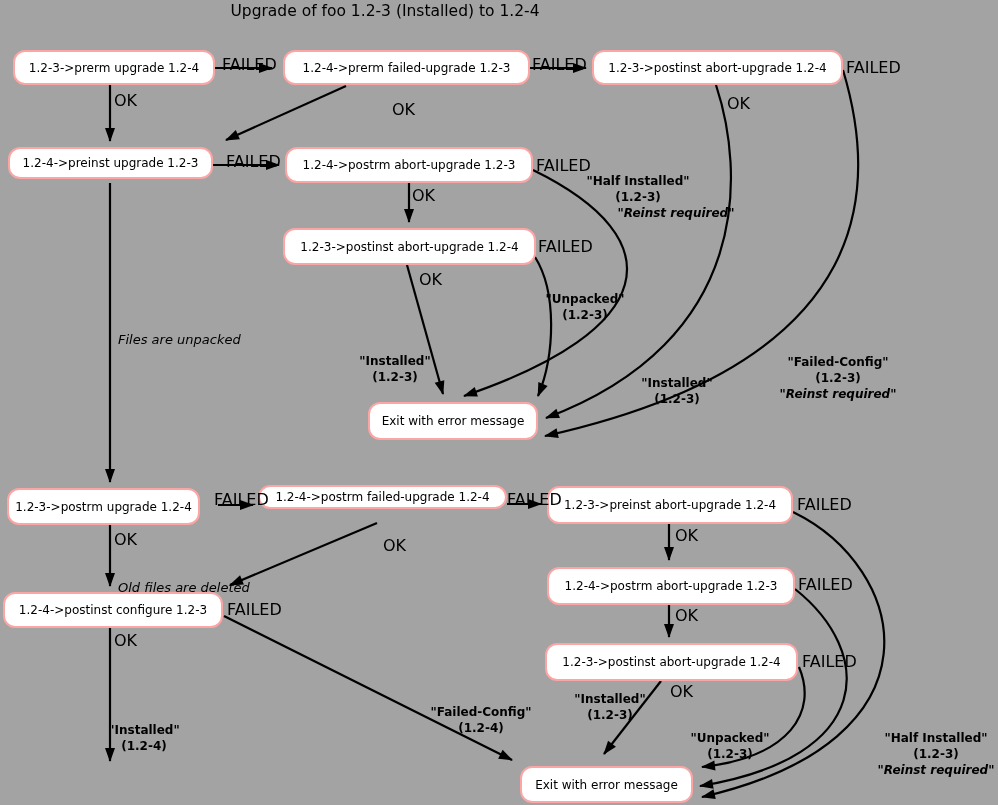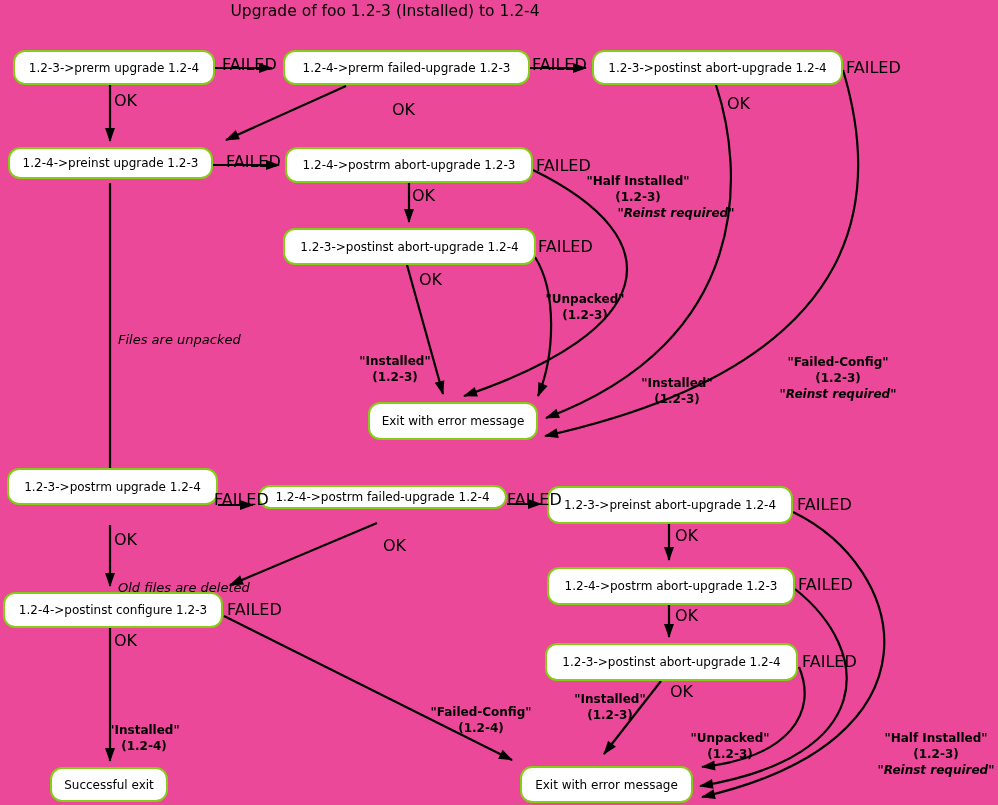--- a/index.html
+++ b/index.html
@@ -1,21 +1,21 @@
 <!DOCTYPE html>
 <html><head>
 <meta charset="utf-8">
 <style>
   html,body{margin:0;padding:0;background:#ffffff;}
-  #canvas{position:relative;width:998px;height:805px;background:#ec4899;
+  #canvas{position:relative;width:998px;height:805px;background:#a3a3a3;
           font-family:"DejaVu Sans","Liberation Sans",sans-serif;color:#000;overflow:hidden;}
   #edges{position:absolute;left:0;top:0;width:998px;height:805px;}
   .title{position:absolute;left:0;top:2px;width:770px;text-align:center;
          font-size:15.5px;color:#000;}
-  .node{position:absolute;border:2px solid #84cc16;border-radius:12px;background:#fff;
+  .node{position:absolute;border:2px solid #fca5a5;border-radius:12px;background:#fff;
         display:flex;align-items:center;justify-content:center;
         font-size:12px;white-space:nowrap;box-sizing:border-box;}
   .elabel{position:absolute;font-size:16px;white-space:nowrap;}
   .note{position:absolute;font-size:13px;font-style:italic;white-space:nowrap;}
   .state{position:absolute;display:flex;flex-direction:column;align-items:center;
          font-size:12px;font-weight:bold;line-height:16px;}
   .state span{white-space:nowrap;}
   .state .reinst{font-style:italic;}
   .shift38{position:relative;left:38px;}
 </style>
@@ -60,27 +60,26 @@
 
   <div class="title">Upgrade of foo 1.2-3 (Installed) to 1.2-4</div>
 
   <div class="node" style="left:13px;top:50px;width:202px;height:35px;">1.2-3-&gt;prerm upgrade 1.2-4</div>
   <div class="node" style="left:283px;top:50px;width:247px;height:35px;">1.2-4-&gt;prerm failed-upgrade 1.2-3</div>
   <div class="node" style="left:592px;top:50px;width:251px;height:35px;">1.2-3-&gt;postinst abort-upgrade 1.2-4</div>
   <div class="node" style="left:8px;top:147px;width:205px;height:32px;">1.2-4-&gt;preinst upgrade 1.2-3</div>
   <div class="node" style="left:285px;top:147px;width:248px;height:36px;">1.2-4-&gt;postrm abort-upgrade 1.2-3</div>
   <div class="node" style="left:283px;top:228px;width:253px;height:37px;">1.2-3-&gt;postinst abort-upgrade 1.2-4</div>
   <div class="node" style="left:368px;top:402px;width:170px;height:38px;">Exit with error message</div>
-  <div class="node" style="left:7px;top:468px;width:211px;height:37px;">1.2-3-&gt;postrm upgrade 1.2-4</div>
+  <div class="node" style="left:7px;top:488px;width:193px;height:37px;">1.2-3-&gt;postrm upgrade 1.2-4</div>
   <div class="node" style="left:258px;top:485px;width:249px;height:24px;">1.2-4-&gt;postrm failed-upgrade 1.2-4</div>
   <div class="node" style="left:547px;top:486px;width:246px;height:38px;">1.2-3-&gt;preinst abort-upgrade 1.2-4</div>
   <div class="node" style="left:547px;top:567px;width:248px;height:38px;">1.2-4-&gt;postrm abort-upgrade 1.2-3</div>
   <div class="node" style="left:545px;top:643px;width:253px;height:38px;">1.2-3-&gt;postinst abort-upgrade 1.2-4</div>
   <div class="node" style="left:3px;top:592px;width:220px;height:36px;">1.2-4-&gt;postinst configure 1.2-3</div>
-  <div class="node" style="left:50px;top:767px;width:118px;height:35px;">Successful exit</div>
   <div class="node" style="left:520px;top:766px;width:173px;height:37px;">Exit with error message</div>
 
   <div class="elabel" style="left:222px;top:55px;">FAILED</div>
   <div class="elabel" style="left:532px;top:55px;">FAILED</div>
   <div class="elabel" style="left:846px;top:58px;">FAILED</div>
   <div class="elabel" style="left:226px;top:152px;">FAILED</div>
   <div class="elabel" style="left:536px;top:156px;">FAILED</div>
   <div class="elabel" style="left:538px;top:237px;">FAILED</div>
   <div class="elabel" style="left:214px;top:490px;">FAILED</div>
   <div class="elabel" style="left:507px;top:490px;">FAILED</div>

